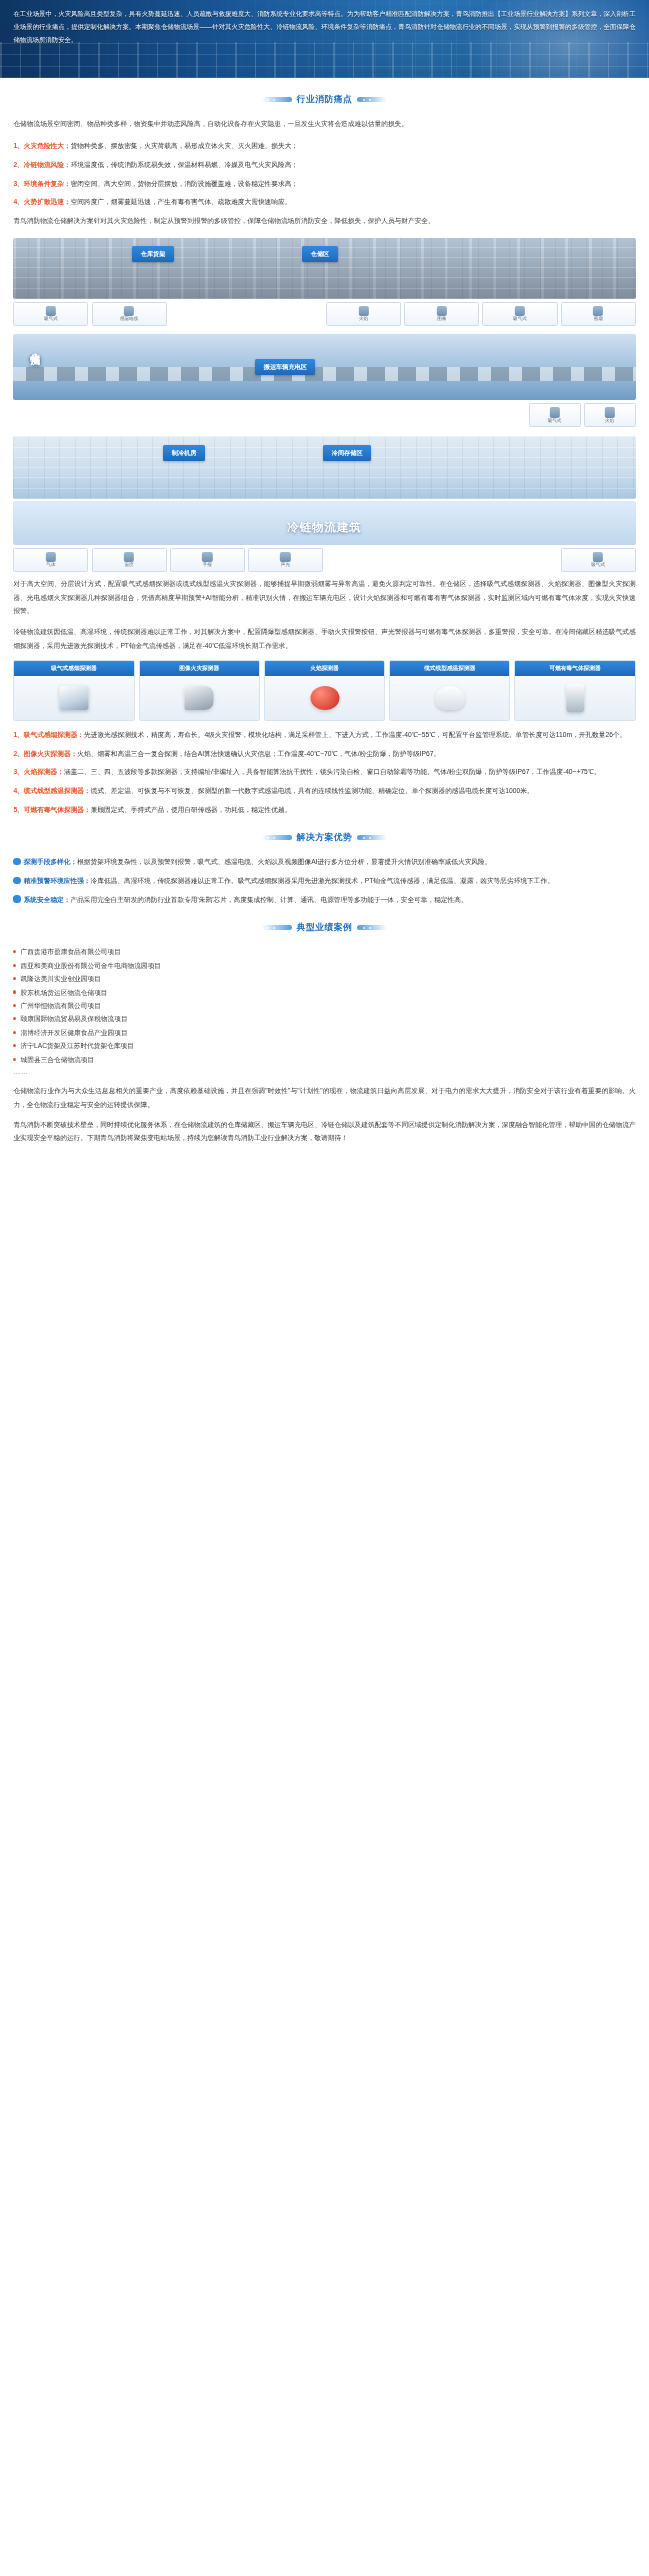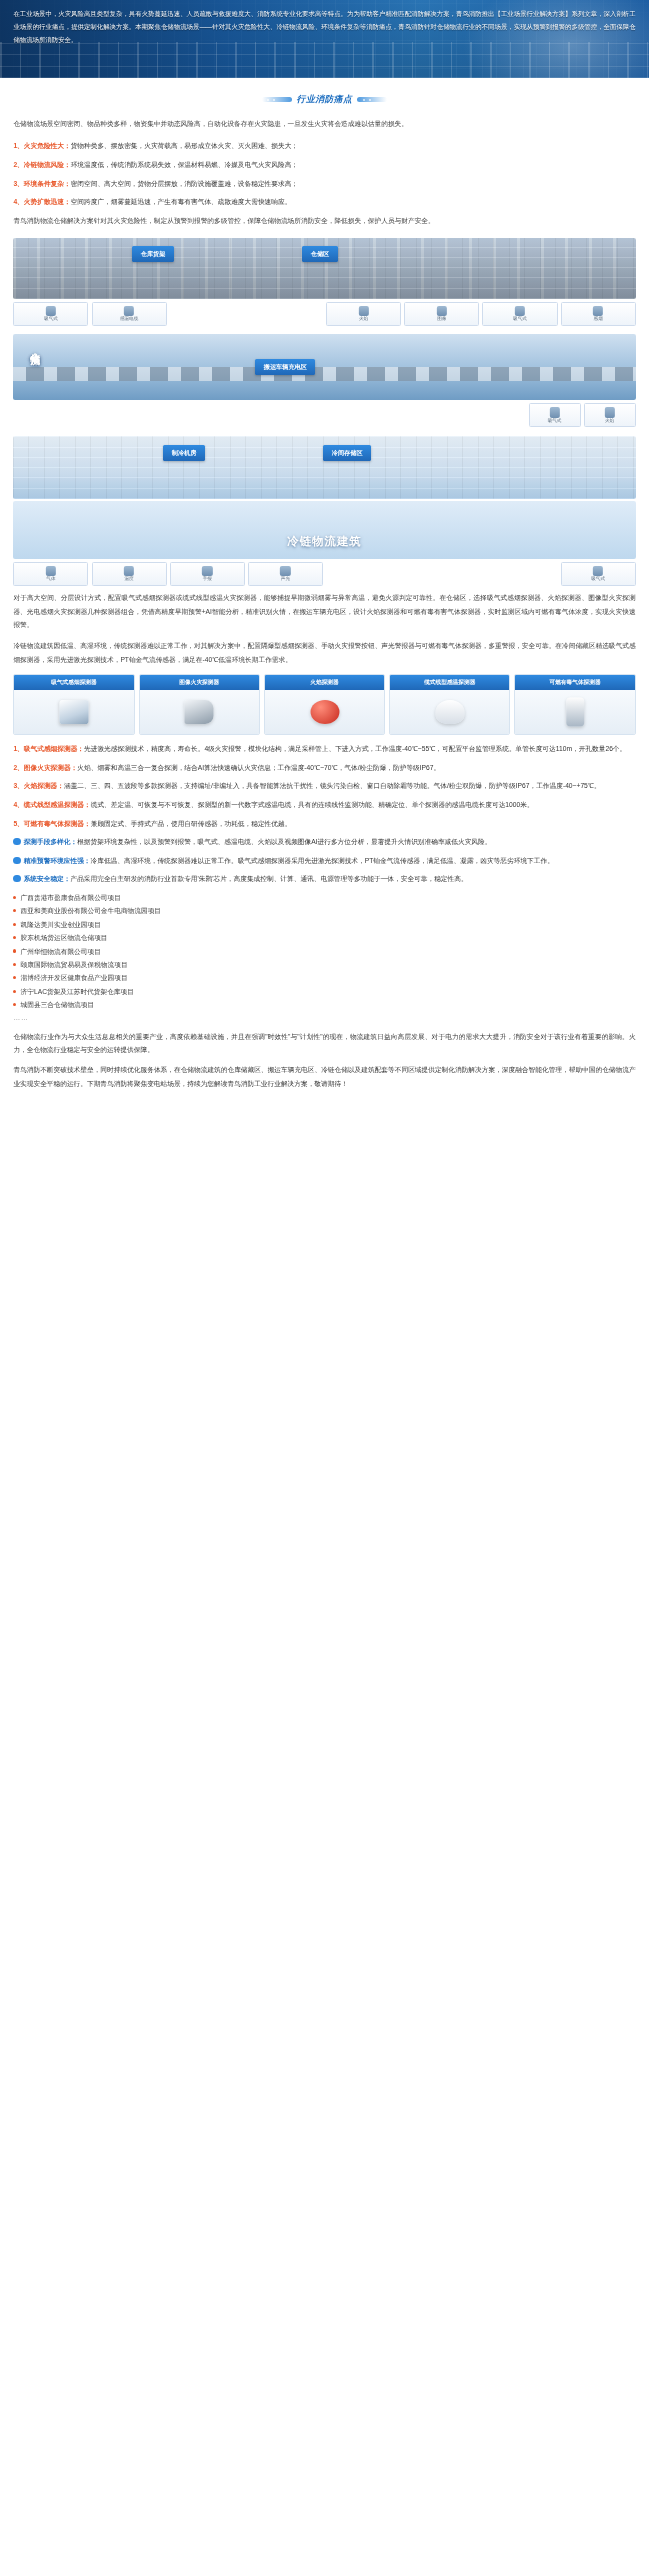--- a/index.html
+++ b/index.html
@@ -55,21 +55,20 @@
   }
   .hero-text p { margin: 0; }
 
   
   .sec-title {
     display: flex;
     align-items: center;
     justify-content: center;
     gap: 5px;
     margin: 13.4px 0 9.3px 0;
-    font-style: italic;
   }
   .sec-title .deco {
     width: 30px; height: 5.2px;
     background:
       linear-gradient(90deg, rgba(70,140,210,0) 0%, #4e9ae0 100%);
     border-radius: 2.6px;
     position: relative;
   }
   .sec-title .deco.right {
     background: linear-gradient(90deg, #4e9ae0 0%, rgba(70,140,210,0) 100%);
@@ -130,21 +129,21 @@
     height: 66px;
     background:
       linear-gradient(180deg, #cfe0f0 0%, #9fc0dd 55%, #6f9cc4 100%);
   }
   .panel-3 {
     height: 63px;
     background:
       linear-gradient(180deg, #e9f2fa 0%, #cfe2f3 60%, #aecde8 100%);
   }
   .panel-4 {
-    height: 58px;
+    height: 44px;
     background:
       linear-gradient(180deg, #dfecf8 0%, #bed8ee 100%);
   }
   .shelf-tex {
     position: absolute; inset: 0;
     background:
       repeating-linear-gradient(0deg, rgba(255,255,255,.25) 0 1px, rgba(0,0,0,.05) 1px 10.3px),
       repeating-linear-gradient(90deg, rgba(0,0,0,.08) 0 1px, rgba(255,255,255,0) 1px 15.5px);
     opacity: .6;
   }
@@ -475,35 +474,45 @@
       </li>
       <li>
         <span class="li-num">4、</span><span class="li-head">缆式线型感温探测器：</span><span>缆式、差定温、可恢复与不可恢复、探测型的新一代数字式感温电缆，具有的连续线性监测功能、精确定位、单个探测器的感温电缆长度可达1000米。</span>
       </li>
       <li>
         <span class="li-num">5、</span><span class="li-head">可燃有毒气体探测器：</span><span>兼顾固定式、手持式产品，使用自研传感器，功耗低，稳定性优越。</span>
       </li>
     </ol>
   </div>
 
+  <div class="sec-title">
+    <span class="deco"></span>
+    <h2>解决方案优势</h2>
+    <span class="deco right"></span>
+  </div>
 
   <div class="body-block">
     <ul class="plainlist adv-list">
       <li>
         <span class="adv-ico"></span><span class="adv-head">探测手段多样化：</span><span>根据货架环境复杂性，以及预警到报警，吸气式、感温电缆、火焰以及视频图像AI进行多方位分析，显著提升火情识别准确率减低火灾风险。</span>
       </li>
       <li>
         <span class="adv-ico"></span><span class="adv-head">精准预警环境应性强：</span><span>冷库低温、高湿环境，传统探测器难以正常工作。吸气式感烟探测器采用先进激光探测技术，PT铂金气流传感器，满足低温、凝露，凶灾等恶劣环境下工作。</span>
       </li>
       <li>
         <span class="adv-ico"></span><span class="adv-head">系统安全稳定：</span><span>产品采用完全自主研发的消防行业首款专用'朱鹮'芯片，高度集成控制、计算、通讯、电源管理等多功能于一体，安全可靠，稳定性高。</span>
       </li>
     </ul>
   </div>
 
+  <div class="sec-title">
+    <span class="deco"></span>
+    <h2>典型业绩案例</h2>
+    <span class="deco right"></span>
+  </div>
 
   <div class="body-block">
     <ul class="case-list">
       <li><span class="case-bullet"></span><span>广西贵港市盈康食品有限公司项目</span></li>
       <li><span class="case-bullet"></span><span>西亚和美商业股份有限公司金牛电商物流园项目</span></li>
       <li><span class="case-bullet"></span><span>凯隆达美川实业创业园项目</span></li>
       <li><span class="case-bullet"></span><span>胶东机场货运区物流仓储项目</span></li>
       <li><span class="case-bullet"></span><span>广州华恒物流有限公司项目</span></li>
       <li><span class="case-bullet"></span><span>颐康国际物流贸易易及保税物流项目</span></li>
       <li><span class="case-bullet"></span><span>淄博经济开发区健康食品产业园项目</span></li>

